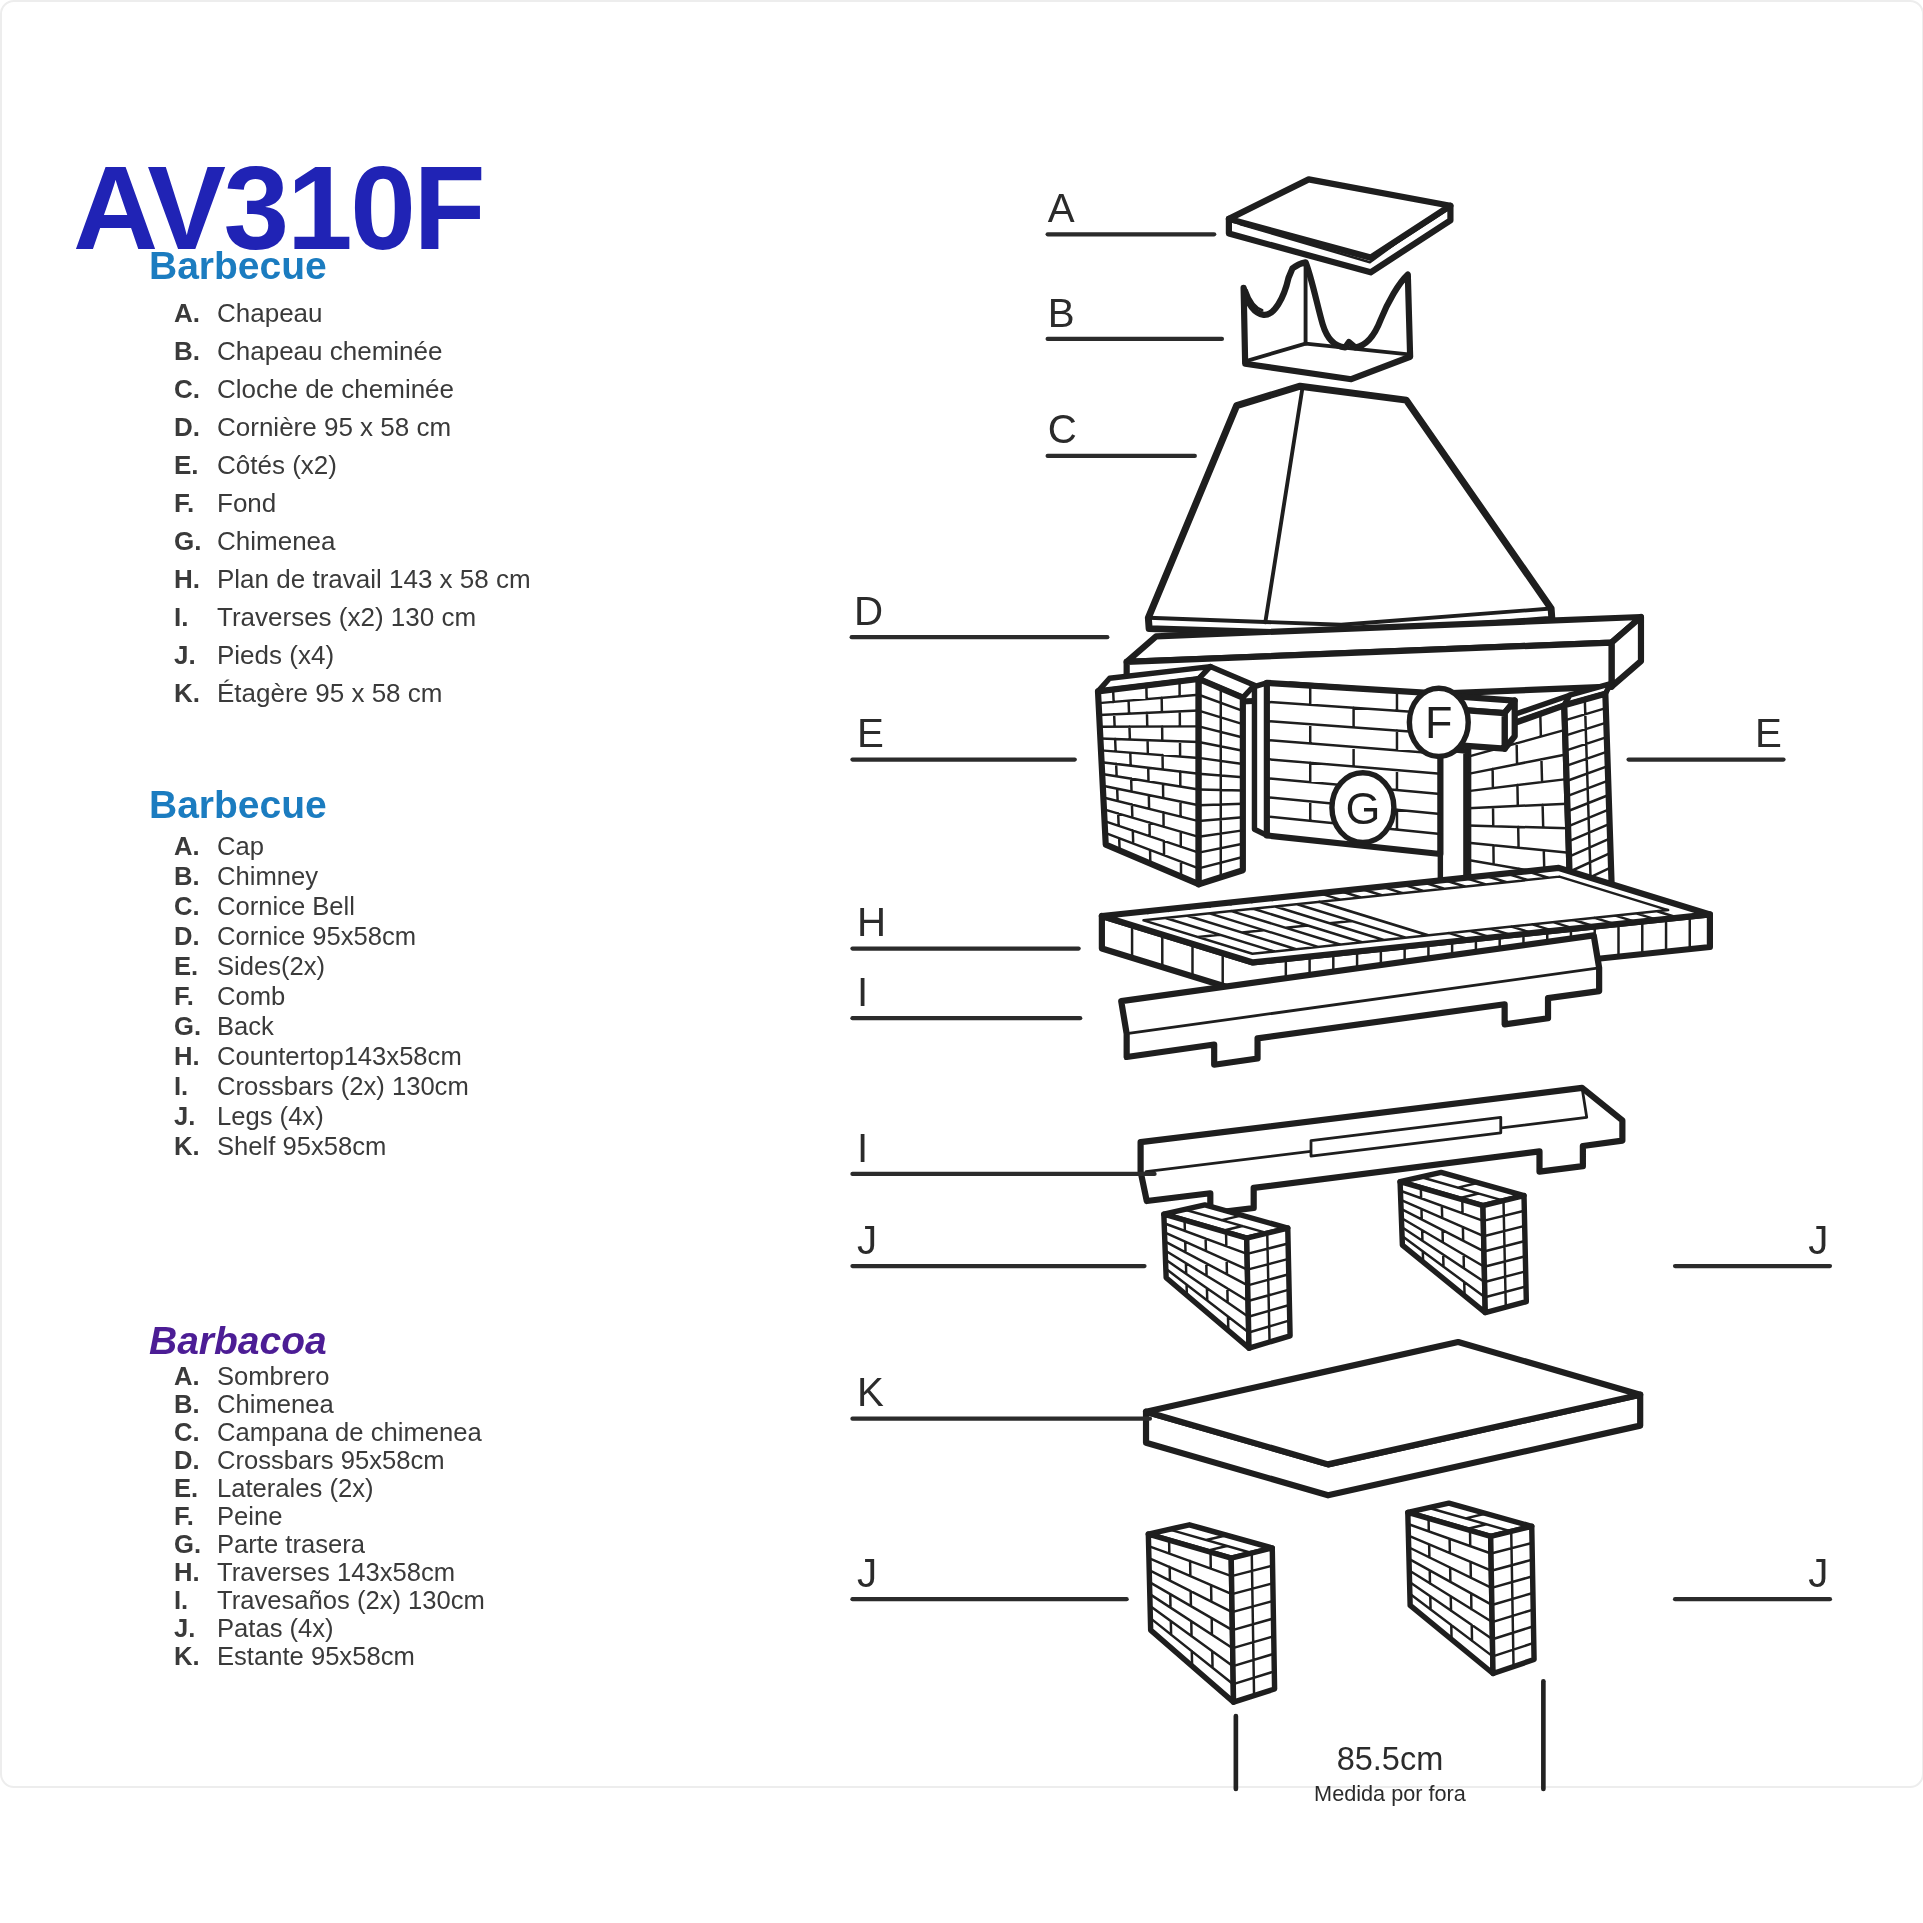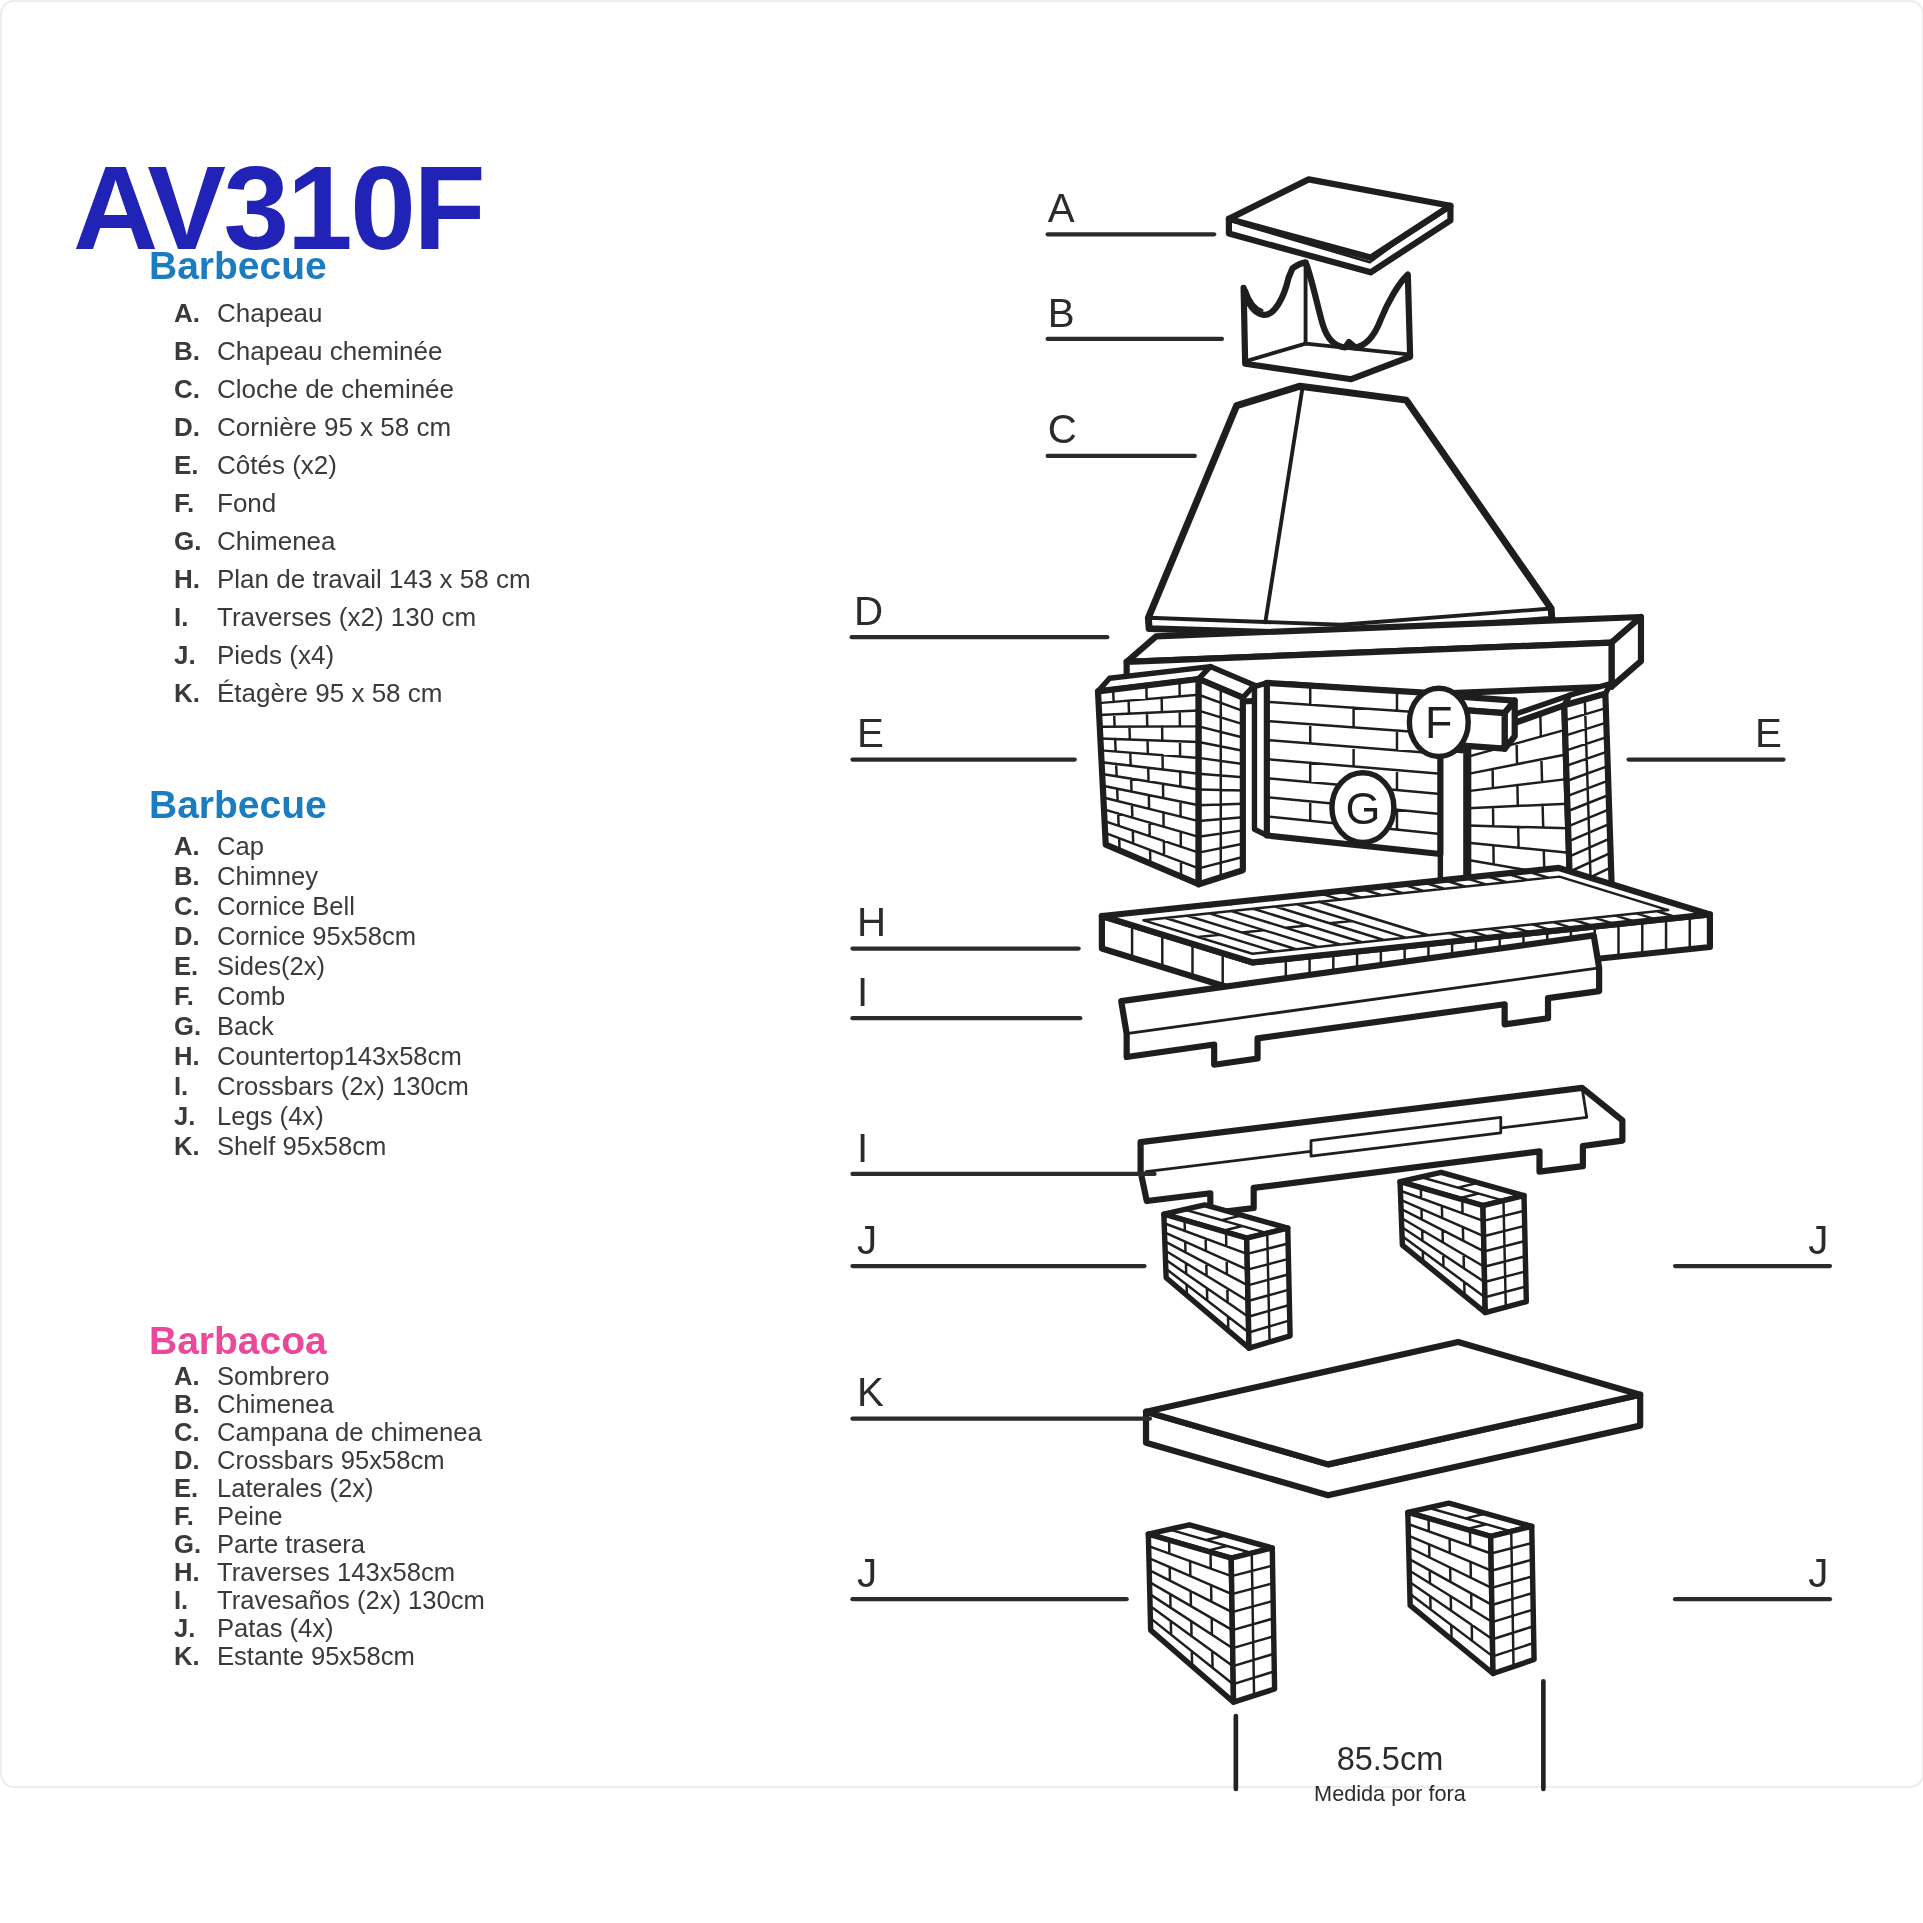--- a/index.html
+++ b/index.html
@@ -131,21 +131,21 @@
           <span class="t">Legs (4x)</span>
         </li>
         <li style="color: rgb(58, 58, 58);">
           <span class="k">K.</span>
           <span class="t">Shelf 95x58cm</span>
         </li>
       </ol>
   </div>
 
   <div class="list" id="es" style="top:1317px;">
-    <div class="list-heading" style="color: #ec4899;">Barbacoa</div>
+    <div class="list-heading" style="color: #4c1d95; font-style: italic;">Barbacoa</div>
     <ol class="items">
 
     <li style="color: rgb(58, 58, 58);">
           <span class="k">A.</span>
           <span class="t">Sombrero</span>
         </li>
         <li style="color: rgb(58, 58, 58);">
           <span class="k">B.</span>
           <span class="t">Chimenea</span>
         </li>

